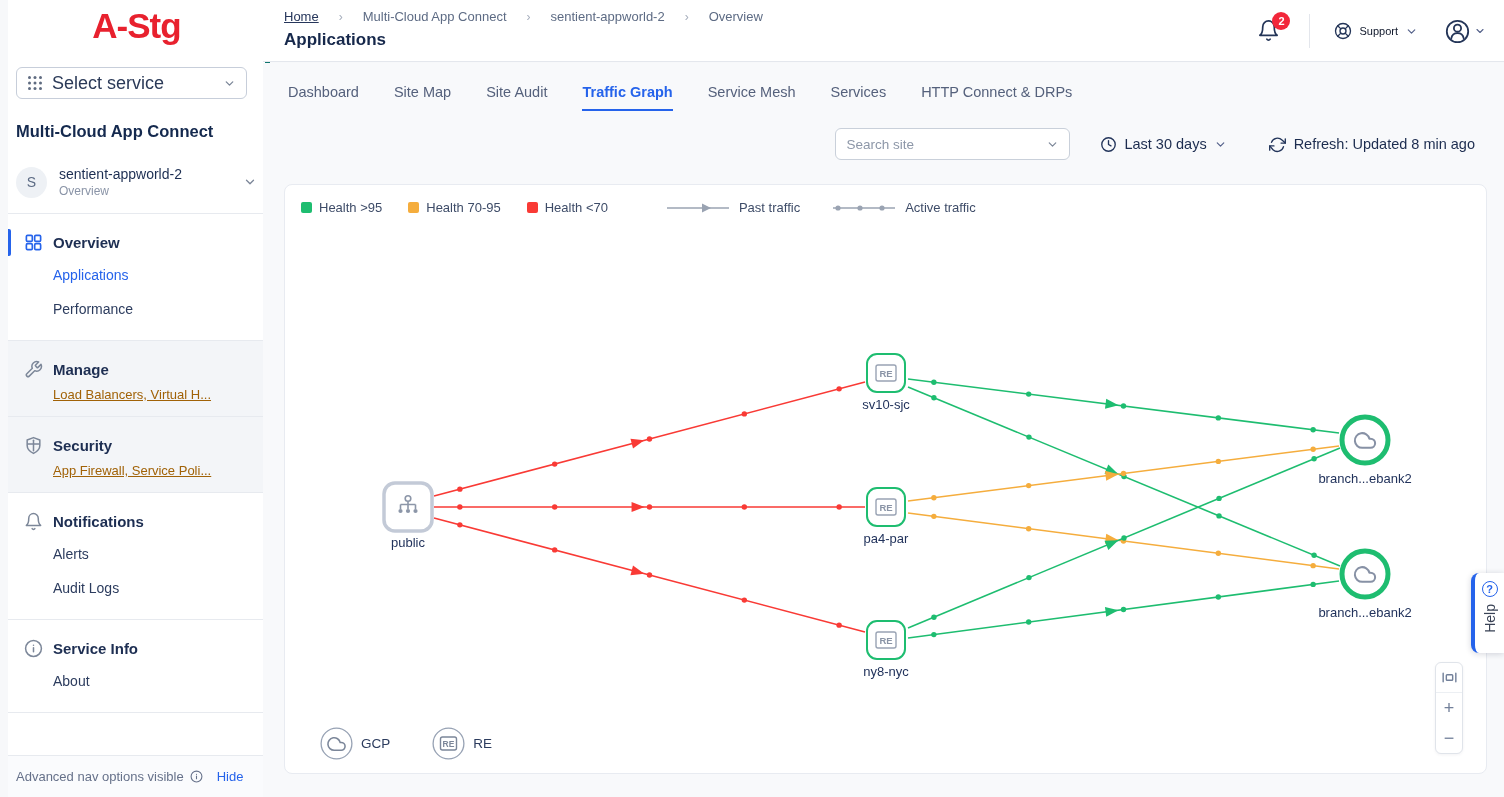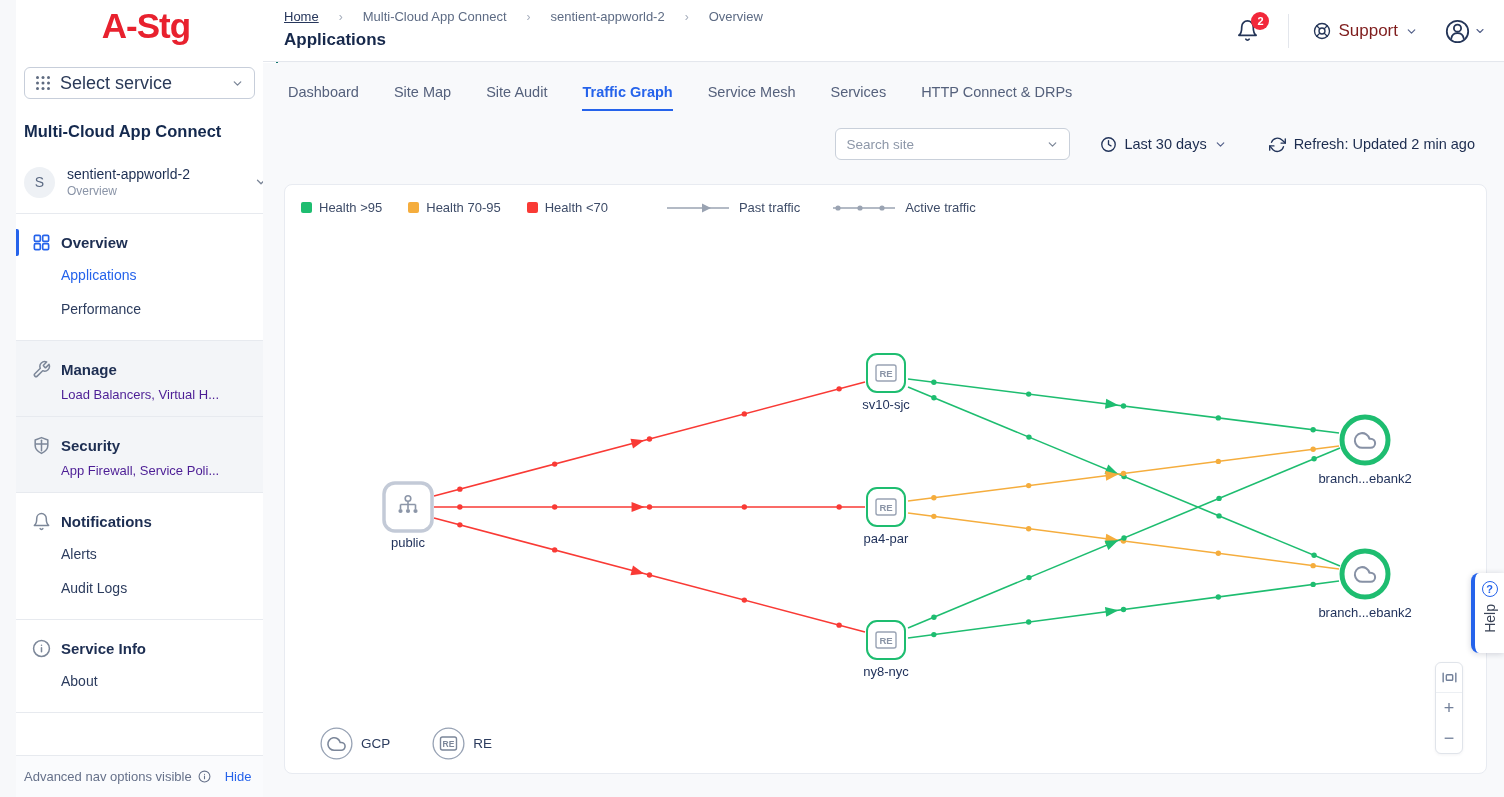--- a/index.html
+++ b/index.html
@@ -1,22 +1,22 @@
 <!DOCTYPE html>
 <html><head>
 <meta charset="utf-8">
 <style>
   * { margin:0; padding:0; box-sizing:border-box; }
   html,body { width:1504px; height:797px; }
   .app { position:relative; width:1504px; height:797px; overflow:hidden;
          background:#f7f8fa; font-family:"Liberation Sans", sans-serif; color:#1c2c4f; }
 
   
-  .sidebar { position:absolute; left:16px; top:0; width:262px; height:797px;
-             background:#fff; border-right:2px solid #0f766e; }
+  .sidebar { position:absolute; left:8px; top:0; width:262px; height:797px;
+             background:#fff; border-right:5px solid #0f766e; }
   .logo { position:absolute; top:6px; left:0; right:0; text-align:center;
           font-size:35px; font-weight:800; color:#e8212e; letter-spacing:-1px; }
   .select-service { position:absolute; top:67px; left:8px; width:231px; height:32px;
           border:1px solid #c7ceda; border-radius:6px; background:#fff;
           display:flex; align-items:center; padding:0 10px; gap:9px; cursor:pointer; }
   .select-service .lbl { flex:1; font-size:18px; color:#2b3a58; }
   .product-title { position:absolute; top:122px; left:8px; font-size:16.5px;
           font-weight:700; color:#14294e; }
   .ns-row { position:absolute; top:160px; left:8px; right:8px; height:44px;
           display:flex; align-items:center; gap:12px; cursor:pointer; }
@@ -29,41 +29,41 @@
   .nav { position:absolute; top:213px; left:0; right:0; bottom:42px; overflow:hidden; }
   .divider { height:1px; background:#e7eaef; }
   .nav-block { padding:13px 0 14px 0; position:relative; }
   .nav-block.shaded { background:#f3f5f8; }
   .nav-head { display:flex; align-items:center; gap:10px; padding:6px 16px; position:relative; cursor:pointer; }
   .nav-head .nicon { width:19px; height:19px; flex:0 0 19px; }
   .nav-head .ntitle { font-size:15px; font-weight:700; color:#1d2e52; }
   .active-bar { position:absolute; left:0; top:2px; bottom:2px; width:3px; background:#2563eb; border-radius:0 2px 2px 0; }
   .nav-sub { padding:9px 16px 9px 45px; font-size:14px; color:#2c3c5e; cursor:pointer; }
   .nav-sub.active { color:#2563eb; }
-  .nav-subtitle { padding:2px 16px 0 45px; font-size:13px; color:#4c1d95; }
+  .nav-subtitle { padding:2px 16px 0 45px; font-size:13px; color:#a16207;text-decoration:underline; }
   .side-footer { position:absolute; left:0; right:0; bottom:0; height:42px;
           border-top:1px solid #e7eaef; background:#fafbfd; display:flex;
           align-items:center; padding:0 8px; gap:6px; font-size:13px; color:#66718a; }
   .hide-link { color:#2563eb; margin-left:8px; cursor:pointer; }
 
   
   .topbar { position:absolute; left:263px; top:0; right:0; height:62px; background:#fff;
             border-bottom:1px solid #e4e7ed; }
   .breadcrumb { position:absolute; left:21px; top:9px; display:flex; align-items:center;
             font-size:13px; color:#5d6b84; gap:20px;justify-content:center; }
   .crumb-home { color:#26365b; text-decoration:underline; cursor:pointer; }
   .crumb-sep { color:#a6aebd; font-size:12px; }
   .page-title { position:absolute; left:21px; top:30px; font-size:17px; font-weight:650; color:#16284b; }
   .top-right { position:absolute; right:18px; top:0; height:62px; display:flex; align-items:center; }
   .bell-wrap { position:relative; width:24px; height:24px; cursor:pointer; }
   .badge { position:absolute; top:-7px; right:-9px; min-width:18px; height:18px; border-radius:9px;
            background:#f2273a; color:#fff; font-size:11px; font-weight:700;
            display:flex; align-items:center; justify-content:center; padding:0 4px; }
   .v-div { width:1px; height:34px; background:#e3e6ec; margin:0 24px 0 28px; }
-  .support { display:flex; align-items:center; gap:7px; font-size:17px; color:#7f1d1d; cursor:pointer; }
+  .support { display:flex; align-items:center; gap:7px; font-size:11px; color:#0f172a; cursor:pointer; }
   .user-grp { display:flex; align-items:center; gap:3px; margin-left:26px; cursor:pointer; }
 
   
   .content { position:absolute; left:263px; top:63px; right:0; bottom:0; background:#f8f9fb; }
   .tabs { display:flex; gap:35px; padding:21px 0 0 25px; font-size:14.5px; color:#55617c; }
   .tab { padding-bottom:9px; cursor:pointer; border-bottom:2.5px solid transparent; }
   .tab.active { color:#2563eb; font-weight:700; border-bottom-color:#2563eb; }
   .controls { display:flex; align-items:center; justify-content:flex-end;
               margin:17px 29px 0 21px; height:32px; }
   .search-box { width:235px; height:32px; border:1px solid #c9d0da; border-radius:6px;
@@ -304,21 +304,21 @@
         <svg class="icon" width="13" height="13" viewBox="0 0 24 24" fill="none" stroke="#54618a" stroke-width="2.2" stroke-linecap="round" stroke-linejoin="round">
             <polyline points="6 9 12 15 18 9"></polyline>
           </svg>
       </div>
       <div class="refresh-grp">
         <svg class="icon" width="17" height="17" viewBox="0 0 24 24" fill="none" stroke="#22345a" stroke-width="1.9" stroke-linecap="round" stroke-linejoin="round">
             <polyline points="23 4 23 10 17 10"></polyline>
             <polyline points="1 20 1 14 7 14"></polyline>
             <path d="M3.51 9a9 9 0 0 1 14.85-3.36L23 10M1 14l4.64 5.36A9 9 0 0 0 20.49 15"></path>
           </svg>
-        <span>Refresh: Updated 2 min ago</span>
+        <span>Refresh: Updated 8 min ago</span>
       </div>
     </div>
 
     <div class="graph-panel">
       <div class="legend-row">
         <div class="legend-item">
           <span class="legend-swatch" style="background: rgb(30, 189, 112);"></span>
           <span>Health &gt;95</span>
         </div>
         <div class="legend-item">

